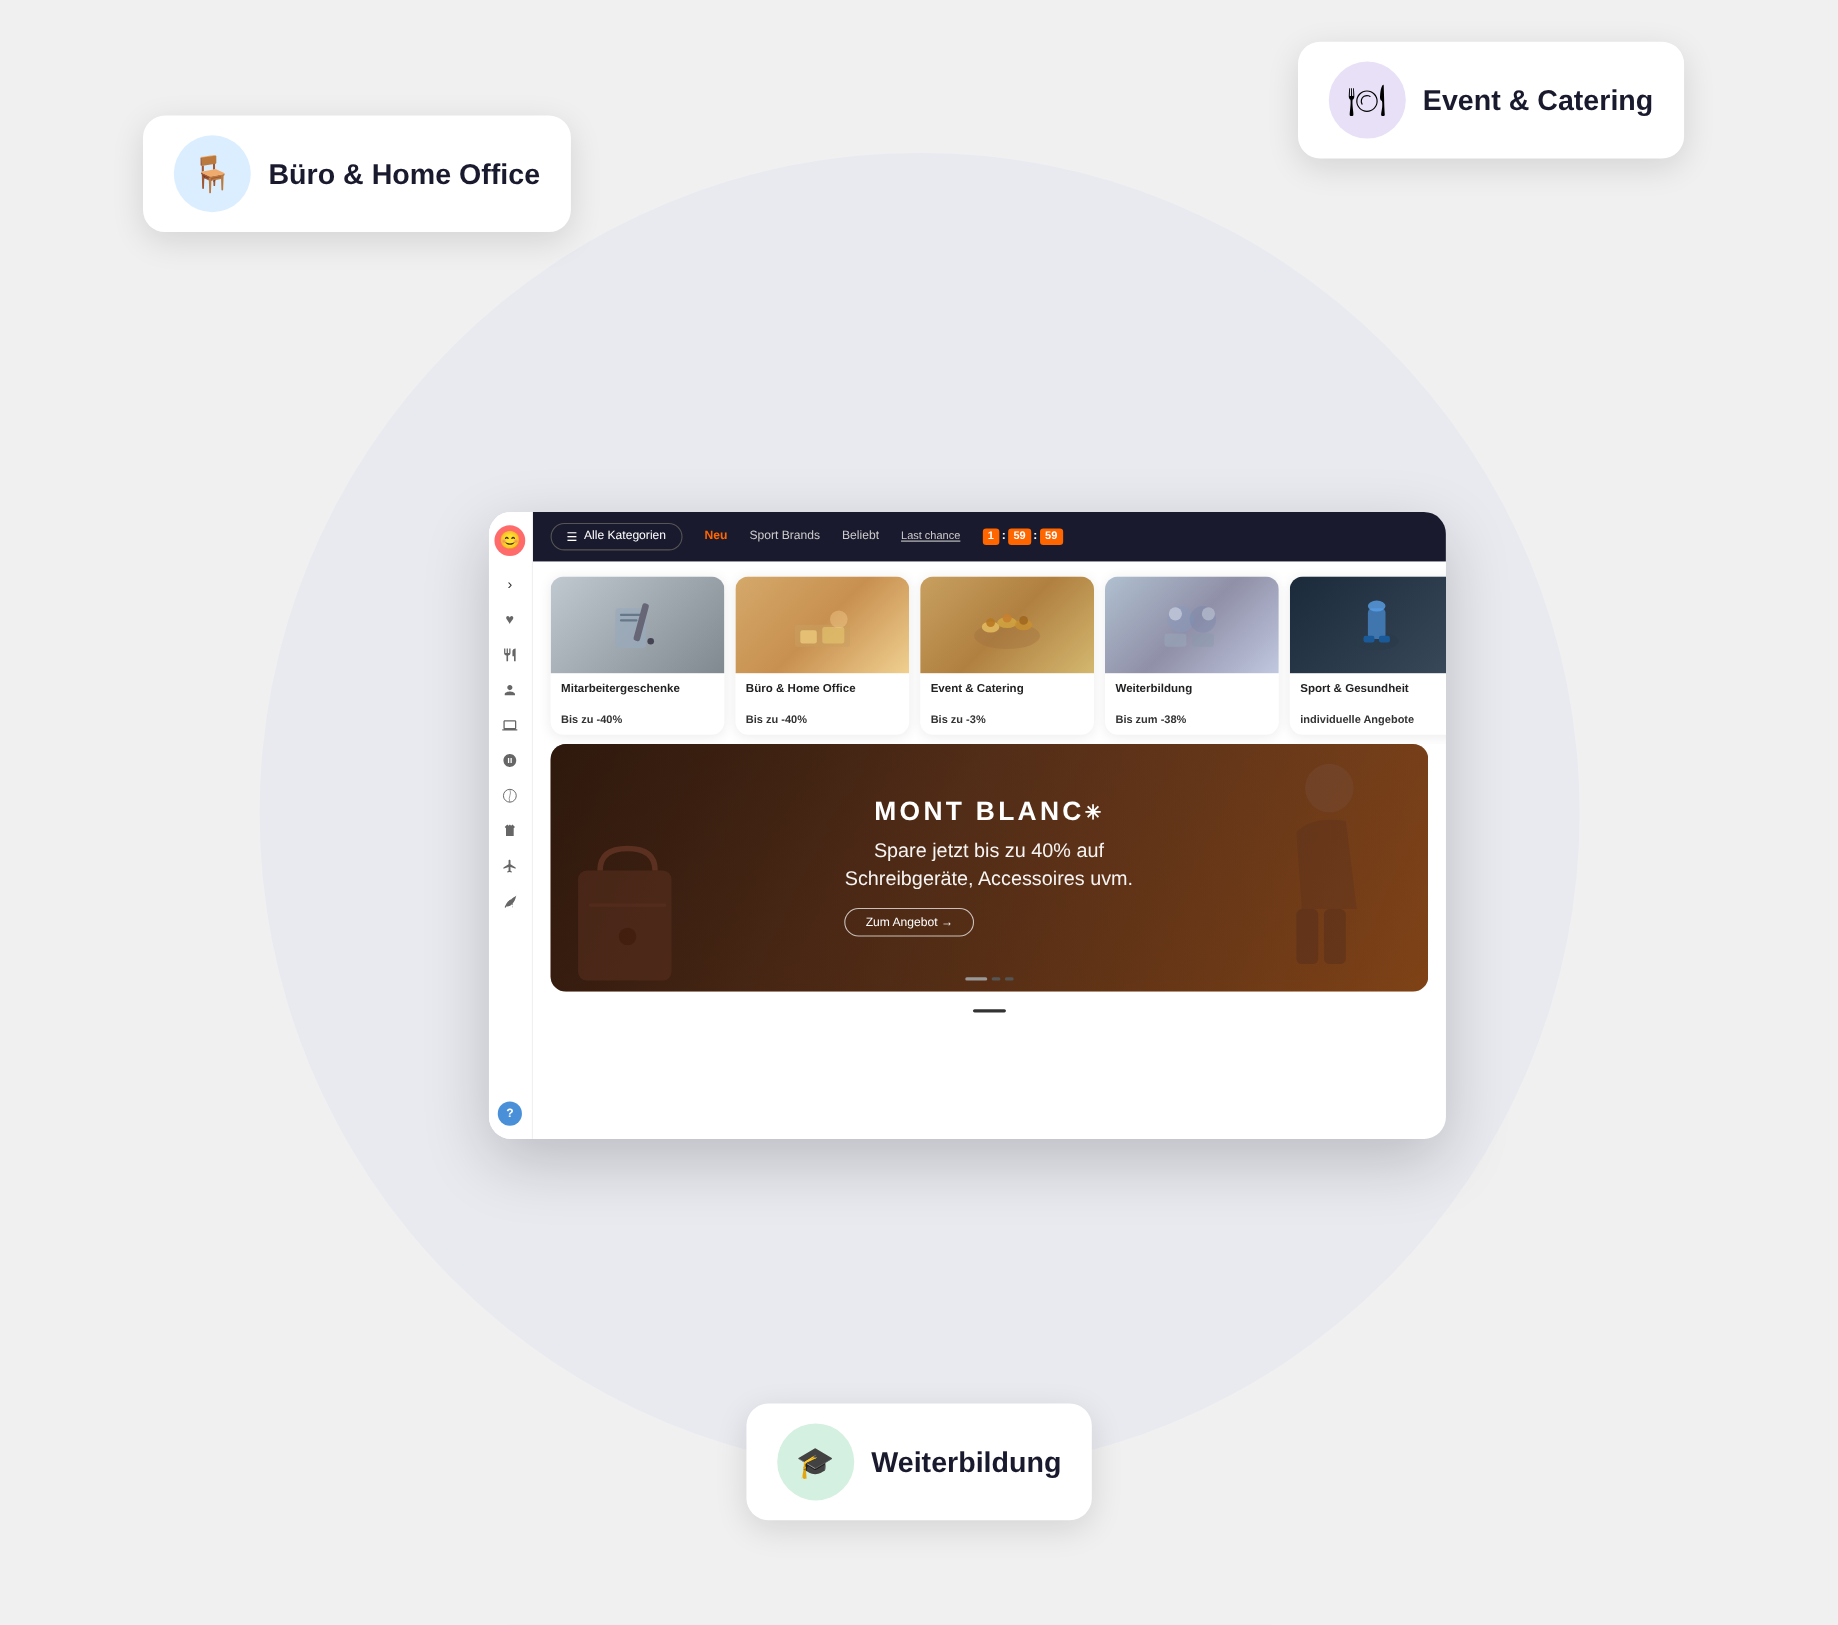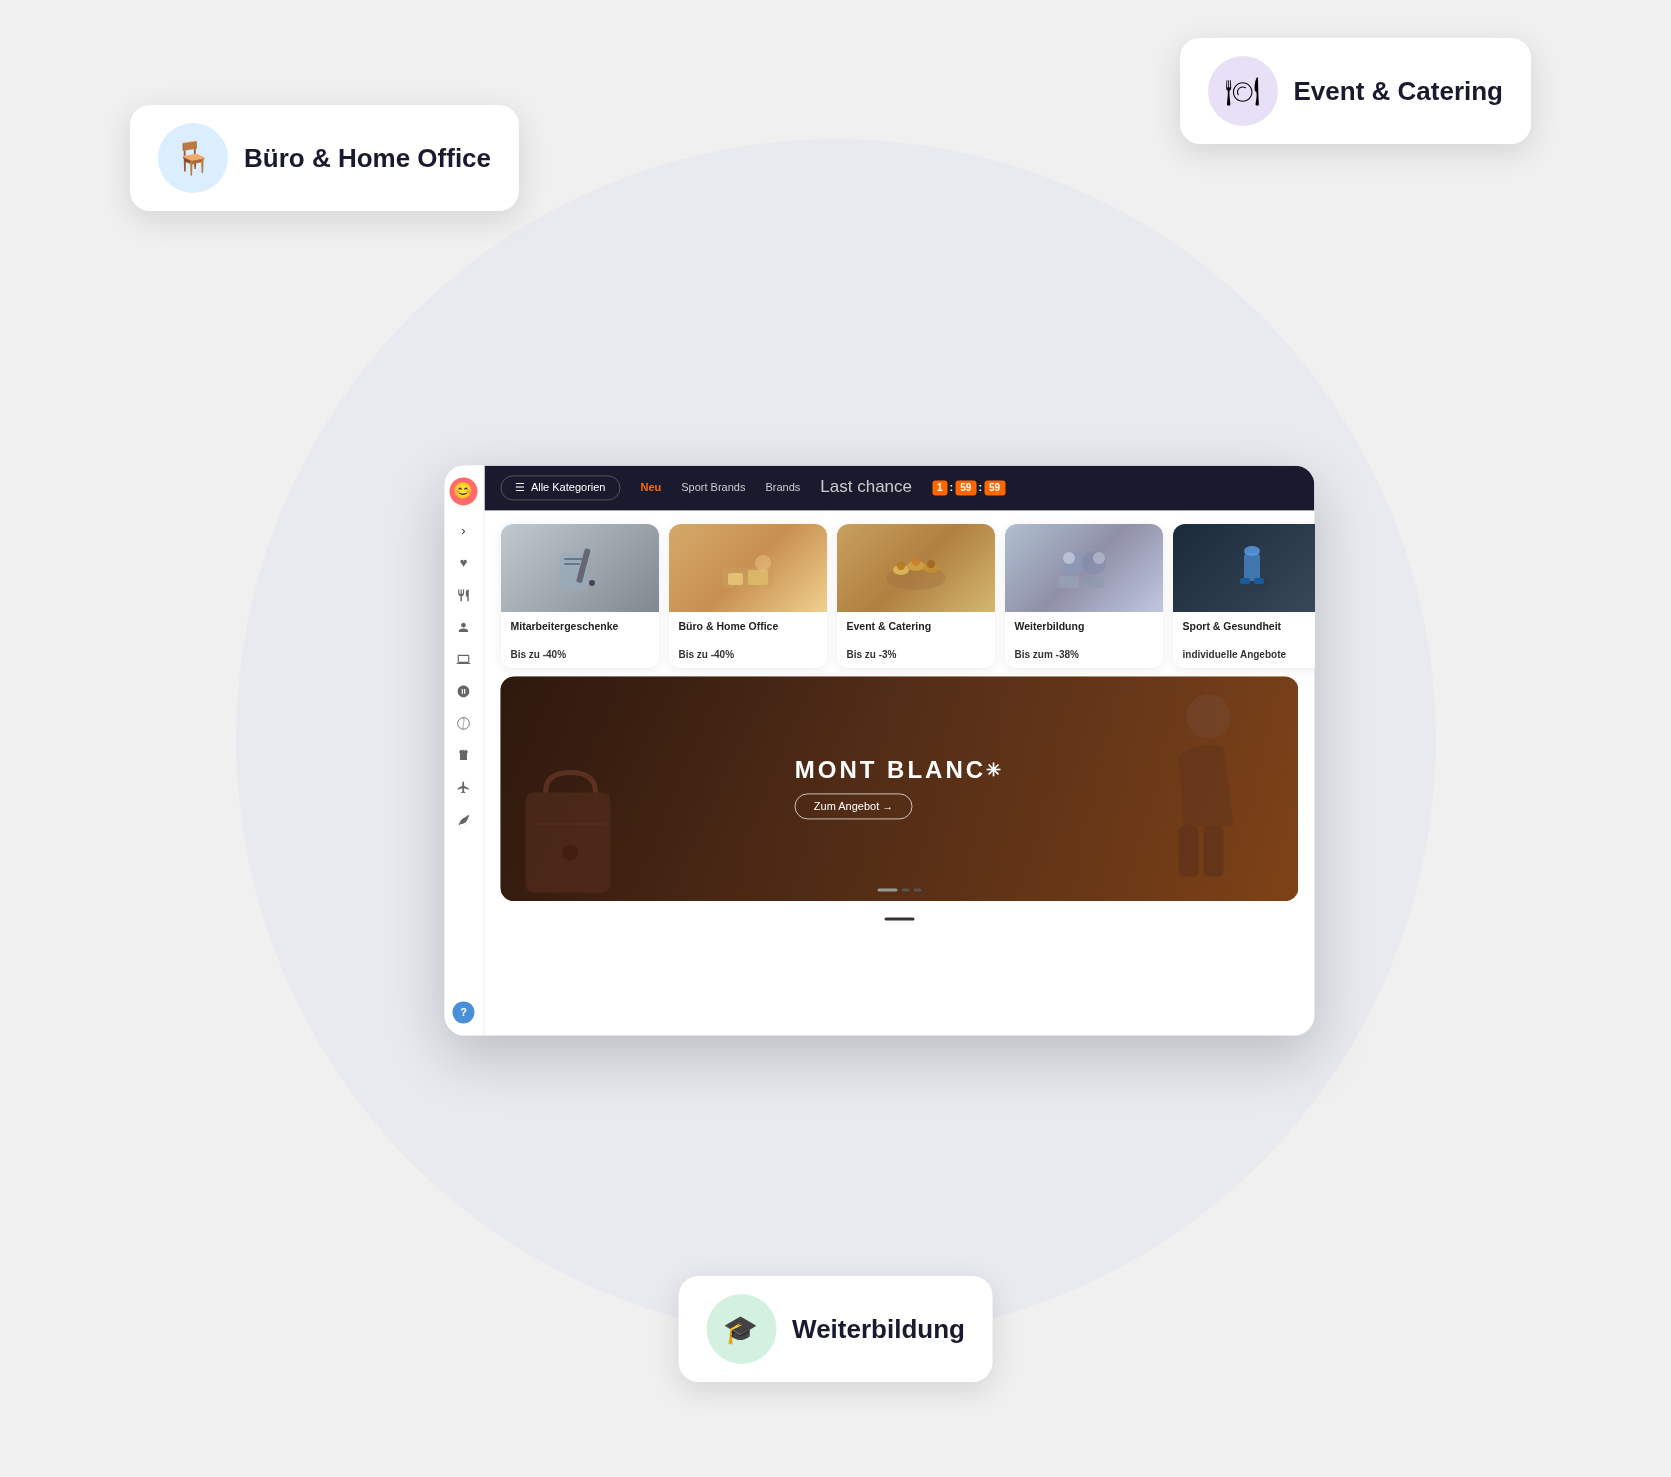--- a/index.html
+++ b/index.html
@@ -197,21 +197,22 @@
     }
 
     .nav-link-white {
       color: #ccc;
       font-size: 11px;
       cursor: pointer;
     }
 
     .last-chance-label {
       color: #ccc;
-      font-size: 17px;
+      font-size: 10px;
+      text-decoration: underline;
     }
 
     .timer-badges {
       display: flex;
       align-items: center;
       gap: 2px;
     }
 
     .timer-badge {
       background: #ff6600;
@@ -456,21 +457,21 @@
 
   <div class="main-content">
 
     <div class="navbar">
       <button class="nav-categories-btn">
         <span>☰</span>
         <span>Alle Kategorien</span>
       </button>
       <a class="nav-link">Neu</a>
       <a class="nav-link-white">Sport Brands</a>
-      <a class="nav-link-white">Brands</a>
+      <a class="nav-link-white">Beliebt</a>
       <span class="last-chance-label">Last chance</span>
       <div class="timer-badges">
         <span class="timer-badge">1</span>
         <span class="timer-colon">:</span>
         <span class="timer-badge">59</span>
         <span class="timer-colon">:</span>
         <span class="timer-badge">59</span>
       </div>
     </div>
 
@@ -580,20 +581,23 @@
           <rect x="40" y="140" width="20" height="50" rx="5" fill="#4a2820"></rect>
           <rect x="65" y="140" width="20" height="50" rx="5" fill="#4a2820"></rect>
         </svg>
       </div>
 
       <div class="banner-content">
         <div class="banner-logo">
           <span style="font-size:24px; font-weight:900; letter-spacing:3px; line-height:1.1;">MONT BLANC</span>
           <span style="font-size:18px;">✳</span>
         </div>
+        <div class="banner-title">
+          Spare jetzt bis zu 40% auf<br>Schreibgeräte, Accessoires uvm.
+        </div>
         <button class="banner-btn">
           <span>Zum Angebot →</span>
         </button>
       </div>
 
       <div class="banner-dots">
         <div class="banner-dot" style="background:#999;"></div>
         <div class="banner-dot" style="background:#555; width:8px;"></div>
         <div class="banner-dot" style="background:#555; width:8px;"></div>
       </div>

